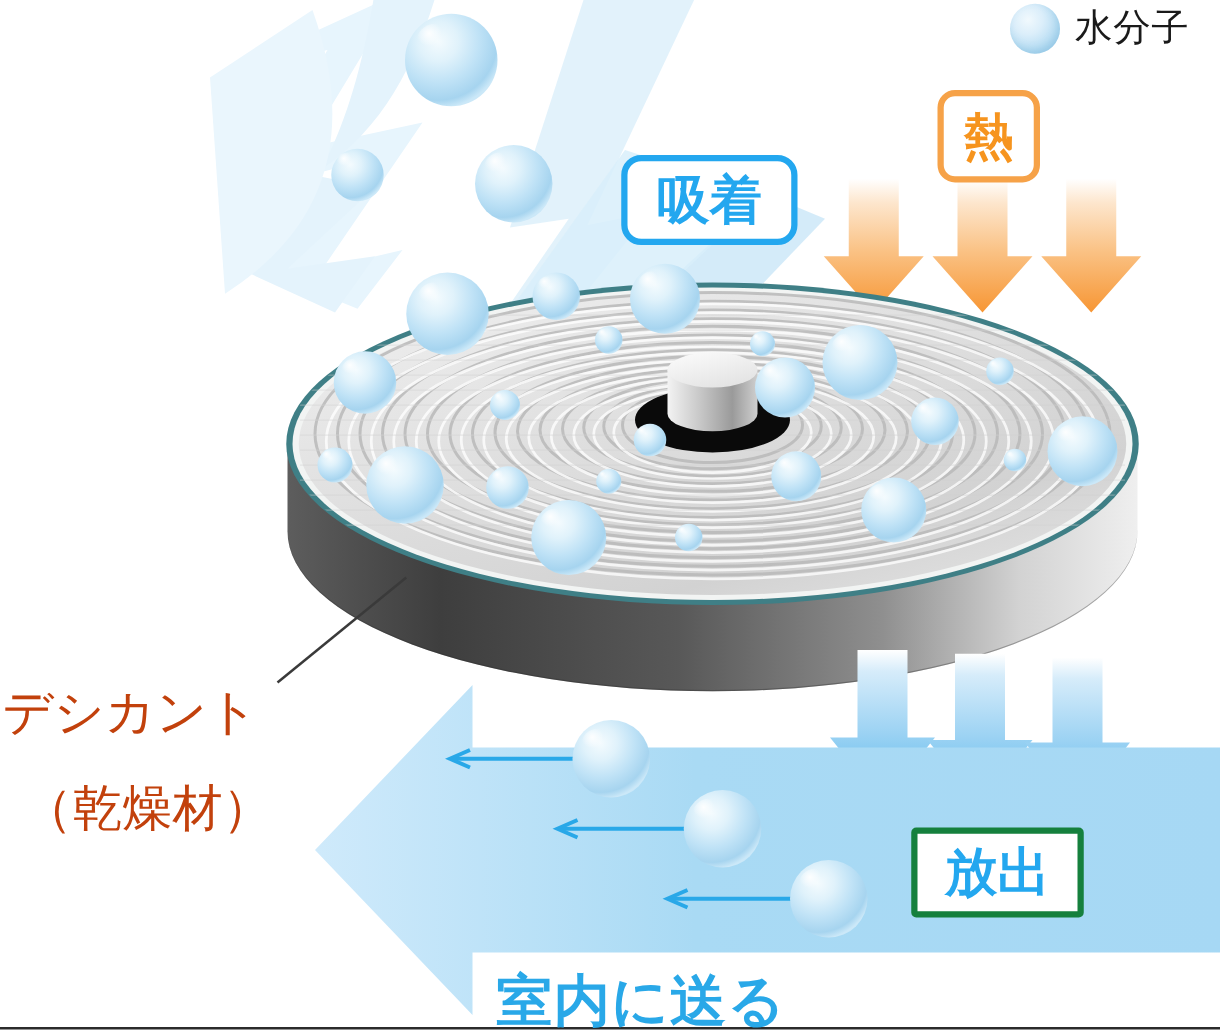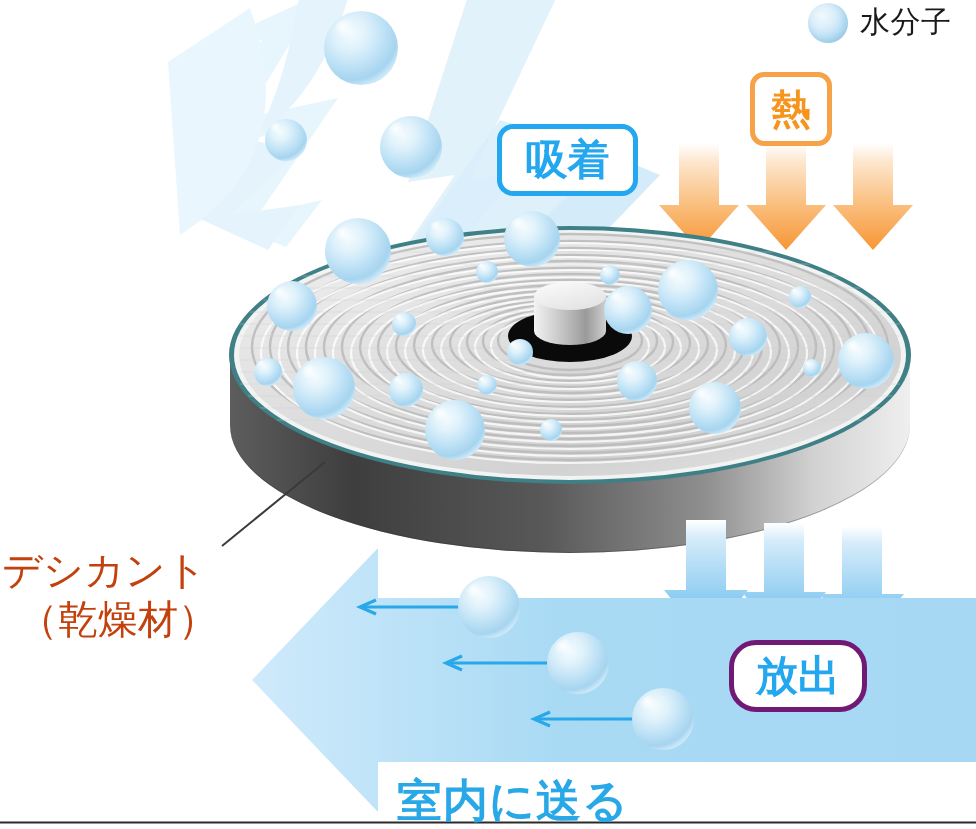--- a/index.html
+++ b/index.html
@@ -72,27 +72,27 @@
     top: 124px;
     width: 131px;
     height: 62px;
     border: 5px solid #23a7ef;
     color: #23a7ef;
     font-size: 42px;
     border-radius: 16px;
   }
   #badge-release {
     left: 729px;
-    top: 640px;
+    top: 662px;
     width: 128px;
     height: 62px;
-    border: 5px solid #701a75;
+    border: 5px solid #15803d;
     color: #23a7ef;
     font-size: 42px;
-    border-radius: 27px;
+    border-radius: 4px;
   }
   #badge-heat {
     left: 750px;
     top: 72px;
     width: 72px;
     height: 64px;
     border: 5px solid #f6a248;
     color: #f6941e;
     font-size: 40px;
     border-radius: 14px;
@@ -103,20 +103,21 @@
     left: 2px;
     top: 546px;
     font-size: 40px;
     color: #c2410c;
     line-height: 1.22;
     text-align: left;
   }
   #label-desiccant .l2 {
     display: block;
     padding-left: 16px;
+    margin-top: 28px;
   }
   #label-indoor {
     left: 397px;
     top: 771px;
     font-size: 45px;
     font-weight: bold;
     color: #29a8e8;
     letter-spacing: 1px;
   }
 </style>

